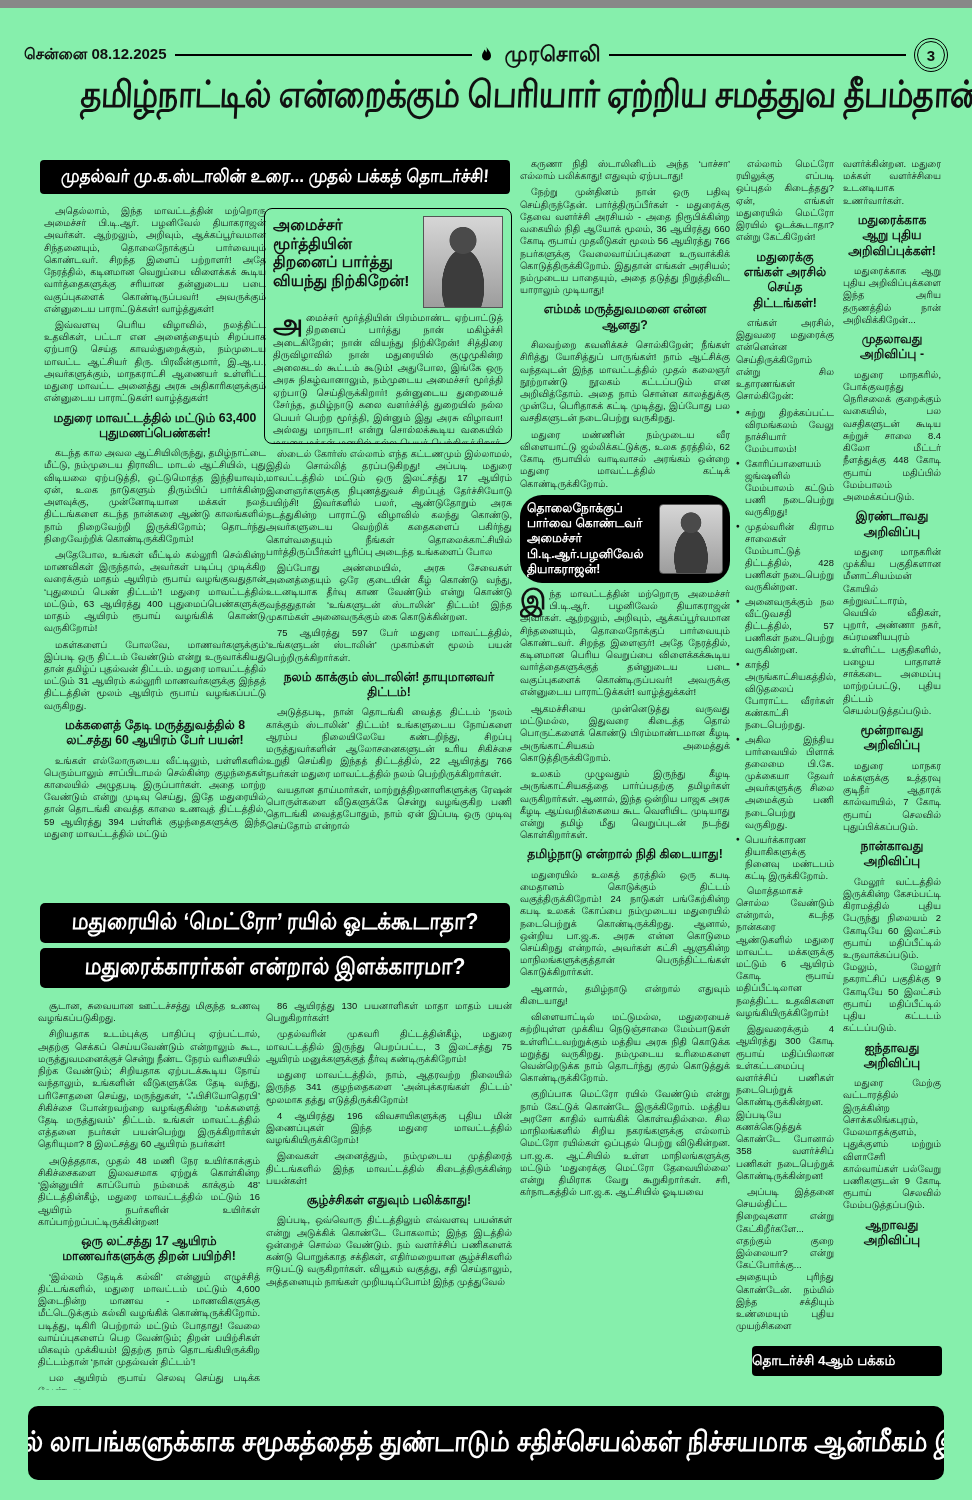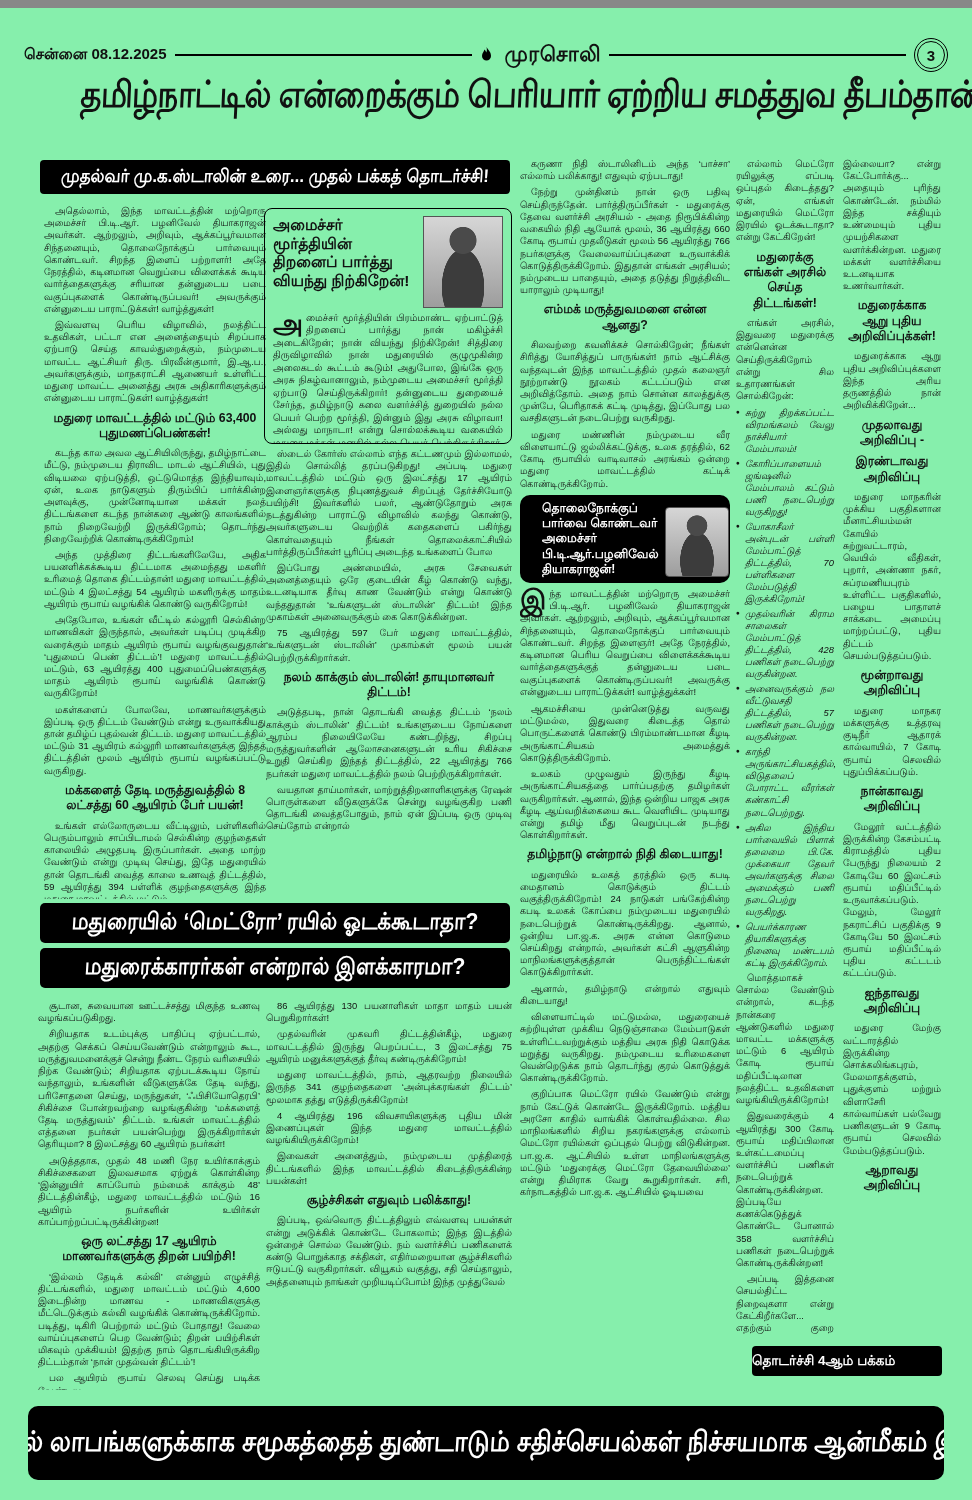--- a/index.html
+++ b/index.html
@@ -16,21 +16,21 @@
   .main-hl{position:absolute;left:10px;top:66px;width:952px;text-align:center;font-weight:900;font-size:37px;
         letter-spacing:-1px;white-space:nowrap;}
   .main-hl span{display:inline-block;transform:scaleX(.88) skewX(-3deg);transform-origin:center;}
   
   .kicker{position:absolute;left:40px;top:152px;width:470px;height:34px;background:#000;color:#fff;border-radius:4px;
         display:flex;align-items:center;justify-content:center;font-weight:bold;font-size:18px;white-space:nowrap;overflow:hidden;}
   .kicker span{display:inline-block;transform:scaleX(.93) skewX(-4deg);}
   
   .para{font-size:9.4px;line-height:1.3;text-align:justify;margin:0 0 4px;text-indent:11px;}
   .subhead{font-weight:bold;text-align:center;font-size:12.3px;line-height:1.25;margin:6px 2px;}
-  .bullet{font-size:9.4px;line-height:1.28;margin:0 0 3px;text-align:justify;position:relative;padding-left:9px;font-style:italic;}
+  .bullet{font-size:9.4px;line-height:1.28;margin:0 0 3px;text-align:justify;position:relative;padding-left:9px;}
   .bullet .dot{position:absolute;left:0;top:1px;font-size:6.5px;}
   .colbox{position:absolute;overflow:hidden;}
   .col1t{left:44px;top:197px;width:222px;height:694px;}
   .col1b{left:38px;top:992px;width:222px;height:390px;}
   .col2t{left:266px;top:440px;width:246px;height:450px;}
   .col2b{left:266px;top:992px;width:246px;height:390px;}
   .col3{left:520px;top:150px;width:210px;height:1234px;}
   .col45{left:736px;top:150px;width:205px;height:1180px;column-count:2;column-gap:9px;column-fill:auto;}
   
   .fbox1{position:absolute;left:264px;top:200px;width:248px;height:236px;border:1.5px solid #000;border-radius:8px;
@@ -38,21 +38,21 @@
   .fbox1 .hrow{display:flex;gap:6px;margin-bottom:4px;}
   .fbox1 .hl{flex:1;font-weight:900;font-size:15.5px;line-height:1.2;}
   .photo{background:
         radial-gradient(circle at 50% 26%,#4a4a4a 0 17%,transparent 18%),
         radial-gradient(ellipse at 50% 78%,#3c3c3c 0 38%,transparent 39%),
         linear-gradient(#d6d6d6,#9d9d9d);border:1px solid #555;flex:0 0 auto;}
   .ph1{width:78px;height:90px;}
   .ph2{width:62px;height:68px;border-radius:4px;}
   .dropcap{float:left;font-size:27px;font-weight:bold;line-height:.85;margin:1px 3px 0 0;}
   .fbox2{border:0;margin:5px 0;break-inside:avoid;}
-  .fbox2 .band{background:#000;color:#fff;border-radius:10px;padding:6px 22px;display:flex;gap:6px;align-items:flex-end;}
+  .fbox2 .band{background:#000;color:#fff;border-radius:22px;padding:6px 7px;display:flex;gap:6px;align-items:center;}
   .fbox2 .band .hl{flex:1;font-weight:bold;font-size:12.2px;line-height:1.25;}
   .fbox2 .bodytxt{font-size:9.4px;line-height:1.3;text-align:justify;margin-top:5px;}
   .fbox1 .bodytxt{font-size:9.6px;line-height:1.3;text-align:justify;}
   
   .metro{position:absolute;left:40px;top:895px;width:470px;}
   .metro .bar{background:#000;color:#fff;border-radius:5px;margin-bottom:5px;padding:5px 8px;text-align:center;
         font-weight:900;font-size:23px;white-space:nowrap;overflow:hidden;}
   .metro .bar span{display:inline-block;transform:scaleX(.92) skewX(-4deg);}
   
   .cont{position:absolute;left:752px;top:1338px;width:190px;height:30px;background:#000;color:#fff;border-radius:4px;
@@ -85,21 +85,20 @@
 
   <div class="kicker">
     <span>முதல்வர் மு.க.ஸ்டாலின் உரை... முதல் பக்கத் தொடர்ச்சி!</span>
   </div>
 
   <div class="colbox col1t">
       <p class="para">அதெல்லாம், இந்த மாவட்டத்தின் மற்றொரு அமைச்சர் பி.டி.ஆர். பழனிவேல் தியாகராஜன் அவர்கள். ஆற்றலும், அறிவும், ஆக்கப்பூர்வமான சிந்தனையும், தொலைநோக்குப் பார்வையும் கொண்டவர். சிறந்த இளைப் பற்றாளர்! அதே நேரத்தில், கடினமான வெறுப்பை விளைக்கக் கூடிய வார்த்தைகளுக்கு சரியான தன்னுடைய படை வகுப்புகளைக் கொண்டிருப்பவர்! அவருக்கும் என்னுடைய பாராட்டுக்கள்! வாழ்த்துகள்!</p>
       <p class="para">இவ்வளவு பெரிய விழாவில், நலத்திட்ட உதவிகள், பட்டா என அனைத்தையும் சிறப்பாக ஏற்பாடு செய்த காவல்துறைக்கும், நம்முடைய மாவட்ட ஆட்சியர் திரு. பிரவீன்குமார், இ.ஆ.ப., அவர்களுக்கும், மாநகராட்சி ஆணையர் உள்ளிட்ட மதுரை மாவட்ட அனைத்து அரசு அதிகாரிகளுக்கும் என்னுடைய பாராட்டுகள்! வாழ்த்துகள்!</p>
       <div class="subhead">மதுரை மாவட்டத்தில் மட்டும் 63,400 புதுமணப்பெண்கள்!</div>
       <p class="para">கடந்த கால அவல ஆட்சியிலிருந்து, தமிழ்நாட்டை மீட்டு, நம்முடைய திராவிட மாடல் ஆட்சியில், புது விடியலை ஏற்படுத்தி, ஒட்டுமொத்த இந்தியாவும், ஏன், உலக நாடுகளும் திரும்பிப் பார்க்கின்ற அளவுக்கு, முன்னோடியான மக்கள் நலத் திட்டங்களை கடந்த நான்கரை ஆண்டு காலங்களில் நாம் நிறைவேற்றி இருக்கிறோம்; தொடர்ந்து நிறைவேற்றிக் கொண்டிருக்கிறோம்!</p>
-      <p class="para">அந்த முத்திரை திட்டங்களிலேயே, அதிக பயனளிக்கக்கூடிய திட்டமாக அமைந்தது மகளிர் உரிமைத் தொகை திட்டம்தான்! மதுரை மாவட்டத்தில் மட்டும் 4 இலட்சத்து 54 ஆயிரம் மகளிருக்கு மாதம் ஆயிரம் ரூபாய் வழங்கிக் கொண்டு வருகிறோம்!</p>
       <p class="para">அதேபோல, உங்கள் வீட்டில் கல்லூரி செல்கின்ற மாணவிகள் இருந்தால், அவர்கள் படிப்பு முடிக்கிற வரைக்கும் மாதம் ஆயிரம் ரூபாய் வழங்குவதுதான் ‘புதுமைப் பெண் திட்டம்’! மதுரை மாவட்டத்தில் மட்டும், 63 ஆயிரத்து 400 புதுமைப்பெண்களுக்கு மாதம் ஆயிரம் ரூபாய் வழங்கிக் கொண்டு வருகிறோம்!</p>
       <p class="para">மகள்களைப் போலவே, மாணவர்களுக்கும் இப்படி ஒரு திட்டம் வேண்டும் என்று உருவாக்கியது தான் தமிழ்ப் புதல்வன் திட்டம். மதுரை மாவட்டத்தில் மட்டும் 31 ஆயிரம் கல்லூரி மாணவர்களுக்கு இந்தத் திட்டத்தின் மூலம் ஆயிரம் ரூபாய் வழங்கப்பட்டு வருகிறது.</p>
       <div class="subhead">மக்களைத் தேடி மருத்துவத்தில் 8 லட்சத்து 60 ஆயிரம் பேர் பயன்!</div>
       <p class="para">உங்கள் எல்லோருடைய வீட்டிலும், பள்ளிகளில் பெரும்பாலும் சாப்பிடாமல் செல்கின்ற குழந்தைகள் காலையில் அழுதபடி இருப்பார்கள். அதை மாற்ற வேண்டும் என்று முடிவு செய்து, இதே மதுரையில் தான் தொடங்கி வைத்த காலை உணவுத் திட்டத்தில், 59 ஆயிரத்து 394 பள்ளிக் குழந்தைகளுக்கு இந்த மதுரை மாவட்டத்தில் மட்டும்</p>
     </div>
 
   <div class="fbox1">
     <div class="hrow">
       <div class="hl">அமைச்சர் மூர்த்தியின் திறனைப் பார்த்து வியந்து நிற்கிறேன்!</div>
       <div class="photo ph1"></div>
@@ -168,32 +167,32 @@
         <p class="para">குறிப்பாக மெட்ரோ ரயில் வேண்டும் என்று நாம் கேட்டுக் கொண்டே இருக்கிறோம். மத்திய அரசோ காதில் வாங்கிக் கொள்வதில்லை. சில மாநிலங்களில் சிறிய நகரங்களுக்கு எல்லாம் மெட்ரோ ரயில்கள் ஒப்புதல் பெற்று விடுகின்றன. பா.ஜ.க. ஆட்சியில் உள்ள மாநிலங்களுக்கு மட்டும் ‘மதுரைக்கு மெட்ரோ தேவையில்லை’ என்று திமிராக வேறு கூறுகிறார்கள். சரி, கர்நாடகத்தில் பா.ஜ.க. ஆட்சியில் ஓடியவை</p>
       </div>
   </div>
 
   <div class="colbox col45">
       <p class="para">எல்லாம் மெட்ரோ ரயிலுக்கு எப்படி ஒப்புதல் கிடைத்தது? ஏன், எங்கள் மதுரையில் மெட்ரோ இரயில் ஓடக்கூடாதா? என்று கேட்கிறேன்!</p>
       <div class="subhead">மதுரைக்கு எங்கள் அரசில் செய்த திட்டங்கள்!</div>
       <p class="para">எங்கள் அரசில், இதுவரை மதுரைக்கு என்னென்ன செய்திருக்கிறோம் என்று சில உதாரணங்கள் சொல்கிறேன்:</p>
       <div class="bullet"><span class="dot">●</span>சுற்று திறக்கப்பட்ட விரமங்கலம் வேலு நாச்சியார் மேம்பாலம்!</div>
       <div class="bullet"><span class="dot">●</span>கோரிப்பாளையம் ஜங்ஷனில் மேம்பாலம் கட்டும் பணி நடைபெற்று வருகிறது!</div>
-      <div class="bullet"><span class="dot">●</span>யோகாசீலர் அன்புடன் பள்ளி மேம்பாட்டுத் திட்டத்தில், 70 பள்ளிகளை மேம்படுத்தி இருக்கிறோம்!</div>
       <div class="bullet"><span class="dot">●</span>முதல்வரின் கிராம சாலைகள் மேம்பாட்டுத் திட்டத்தில், 428 பணிகள் நடைபெற்று வருகின்றன.</div>
       <div class="bullet"><span class="dot">●</span>அனைவருக்கும் நல வீட்டுவசதி திட்டத்தில், 57 பணிகள் நடைபெற்று வருகின்றன.</div>
       <div class="bullet"><span class="dot">●</span>காந்தி அருங்காட்சியகத்தில், விடுதலைப் போராட்ட வீரர்கள் கண்காட்சி நடைபெற்றது.</div>
       <div class="bullet"><span class="dot">●</span>அகில இந்திய பார்வையில் பிளாக் தலைமை பி.கே. முக்கையா தேவர் அவர்களுக்கு சிலை அமைக்கும் பணி நடைபெற்று வருகிறது.</div>
       <div class="bullet"><span class="dot">●</span>பெயர்க்காரண தியாகிகளுக்கு நினைவு மண்டபம் கட்டி இருக்கிறோம்.</div>
       <p class="para">மொத்தமாகச் சொல்ல வேண்டும் என்றால், கடந்த நான்கரை ஆண்டுகளில் மதுரை மாவட்ட மக்களுக்கு மட்டும் 6 ஆயிரம் கோடி ரூபாய் மதிப்பீட்டிலான நலத்திட்ட உதவிகளை வழங்கியிருக்கிறோம்!</p>
       <p class="para">இதுவரைக்கும் 4 ஆயிரத்து 300 கோடி ரூபாய் மதிப்பிலான உள்கட்டமைப்பு வளர்ச்சிப் பணிகள் நடைபெற்றுக் கொண்டிருக்கின்றன. இப்படியே கணக்கெடுத்துக் கொண்டே போனால் 358 வளர்ச்சிப் பணிகள் நடைபெற்றுக் கொண்டிருக்கின்றன!</p>
       <p class="para">அப்படி இத்தனை செயல்திட்ட நிறைவுகளா என்று கேட்கிறீர்களே... எதற்கும் குறை இல்லையா? என்று கேட்போர்க்கு... அதையும் புரிந்து கொண்டேன். நம்மில் இந்த சக்தியும் உண்மையும் புதிய முயற்சிகளை வளர்க்கின்றன. மதுரை மக்கள் வளர்ச்சியை உடனடியாக உணர்வார்கள்.</p>
       <div class="subhead">மதுரைக்காக ஆறு புதிய அறிவிப்புக்கள்!</div>
       <p class="para">மதுரைக்காக ஆறு புதிய அறிவிப்புக்களை இந்த அரிய தருணத்தில் நான் அறிவிக்கிறேன்...</p>
       <div class="subhead">முதலாவது அறிவிப்பு -</div>
+      <p class="para">மதுரை மாநகரில், போக்குவரத்து நெரிசலைக் குறைக்கும் வகையில், பல வசதிகளுடன் கூடிய சுற்றுச் சாலை 8.4 கிலோ மீட்டர் நீளத்துக்கு 448 கோடி ரூபாய் மதிப்பில் மேம்பாலம் அமைக்கப்படும்.</p>
       <div class="subhead">இரண்டாவது அறிவிப்பு</div>
       <p class="para">மதுரை மாநகரின் முக்கிய பகுதிகளான மீனாட்சியம்மன் கோயில் சுற்றுவட்டாரம், வெயில் வீதிகள், புறார், அண்ணா நகர், சுப்ரமணியபுரம் உள்ளிட்ட பகுதிகளில், பழைய பாதாளச் சாக்கடை அமைப்பு மாற்றப்பட்டு, புதிய திட்டம் செயல்படுத்தப்படும்.</p>
       <div class="subhead">மூன்றாவது அறிவிப்பு</div>
       <p class="para">மதுரை மாநகர மக்களுக்கு உத்தரவு குடிநீர் ஆதாரக் கால்வாயில், 7 கோடி ரூபாய் செலவில் புதுப்பிக்கப்படும்.</p>
       <div class="subhead">நான்காவது அறிவிப்பு</div>
       <p class="para">மேலூர் வட்டத்தில் இருக்கின்ற கேசம்பட்டி கிராமத்தில் புதிய பேருந்து நிலையம் 2 கோடியே 60 இலட்சம் ரூபாய் மதிப்பீட்டில் உருவாக்கப்படும். மேலும், மேலூர் நகராட்சிப் பகுதிக்கு 9 கோடியே 50 இலட்சம் ரூபாய் மதிப்பீட்டில் புதிய கட்டடம் கட்டப்படும்.</p>
       <div class="subhead">ஐந்தாவது அறிவிப்பு</div>
       <p class="para">மதுரை மேற்கு வட்டாரத்தில் இருக்கின்ற சொக்கலிங்கபுரம், மேலமாதக்குளம், புதுக்குளம் மற்றும் விளாசேரி கால்வாய்கள் பல்வேறு பணிகளுடன் 9 கோடி ரூபாய் செலவில் மேம்படுத்தப்படும்.</p>
       <div class="subhead">ஆறாவது அறிவிப்பு</div>
     </div>

